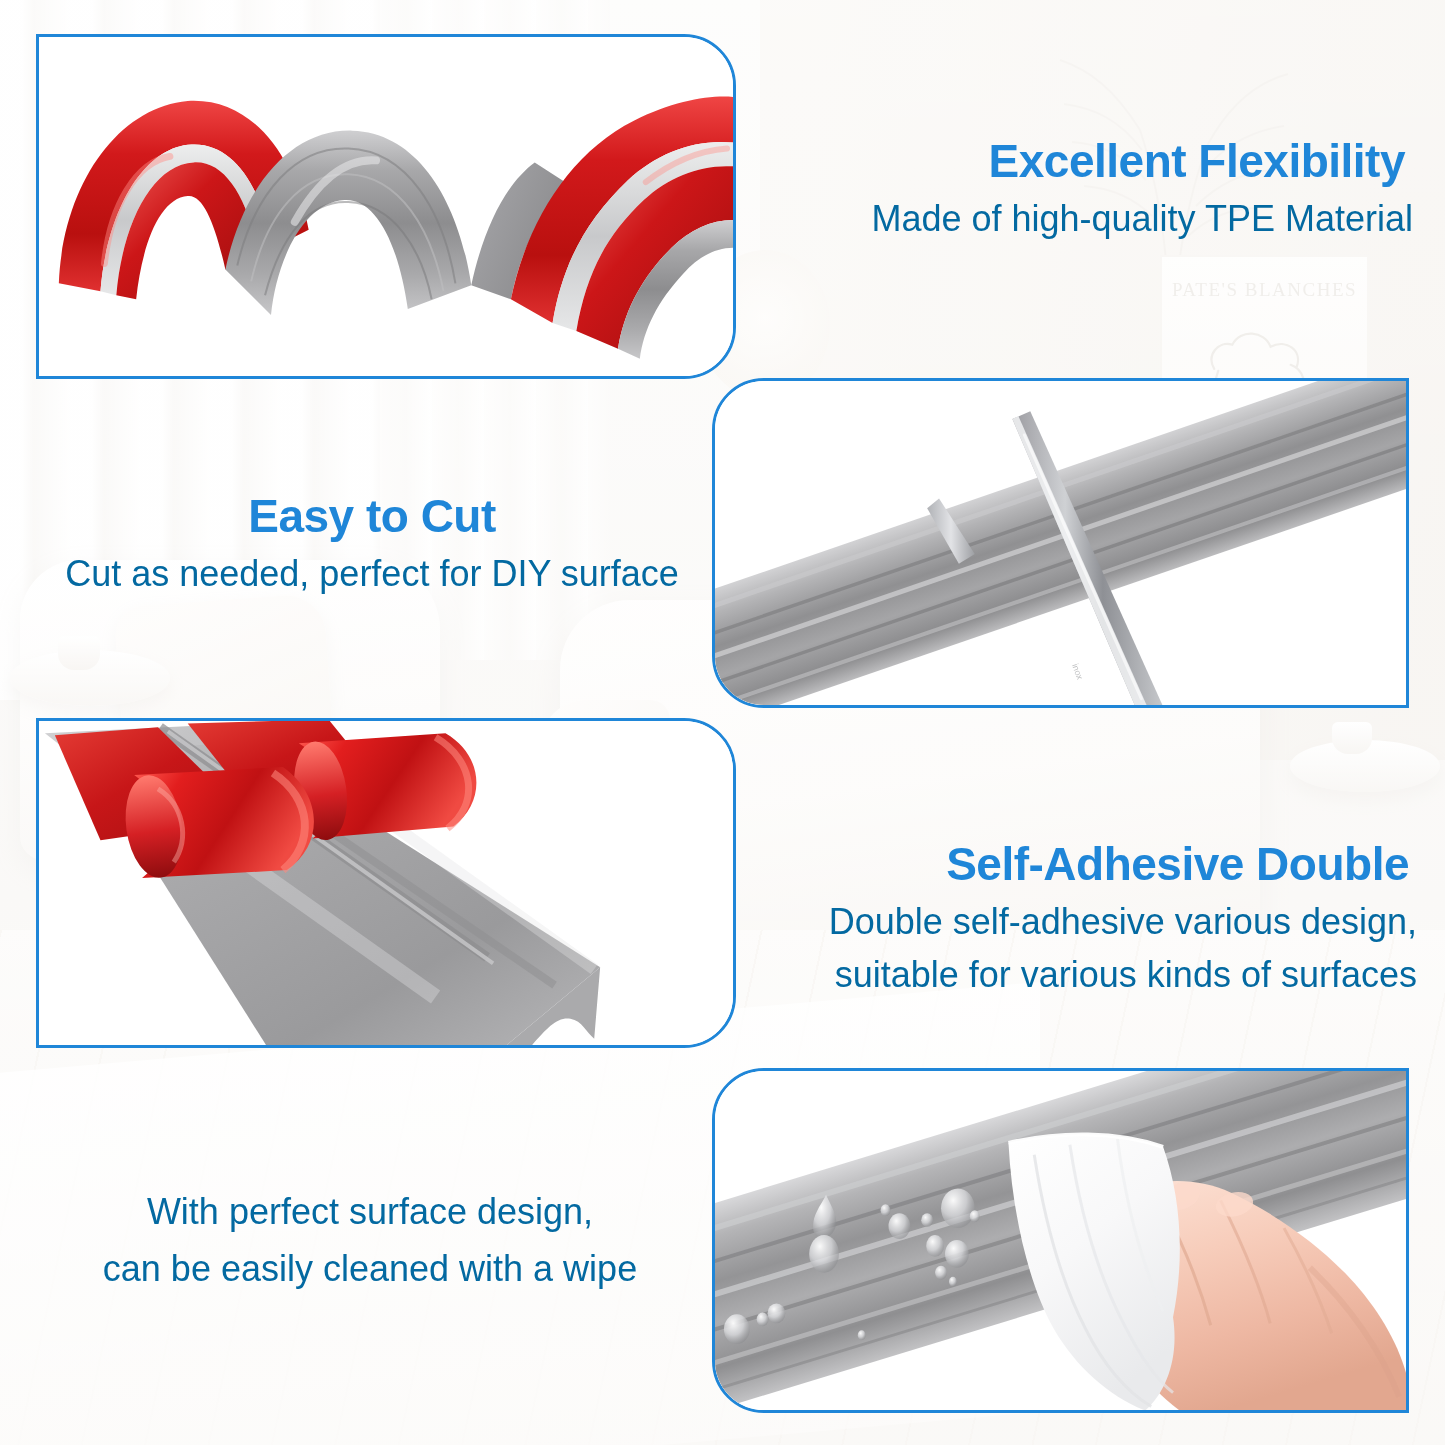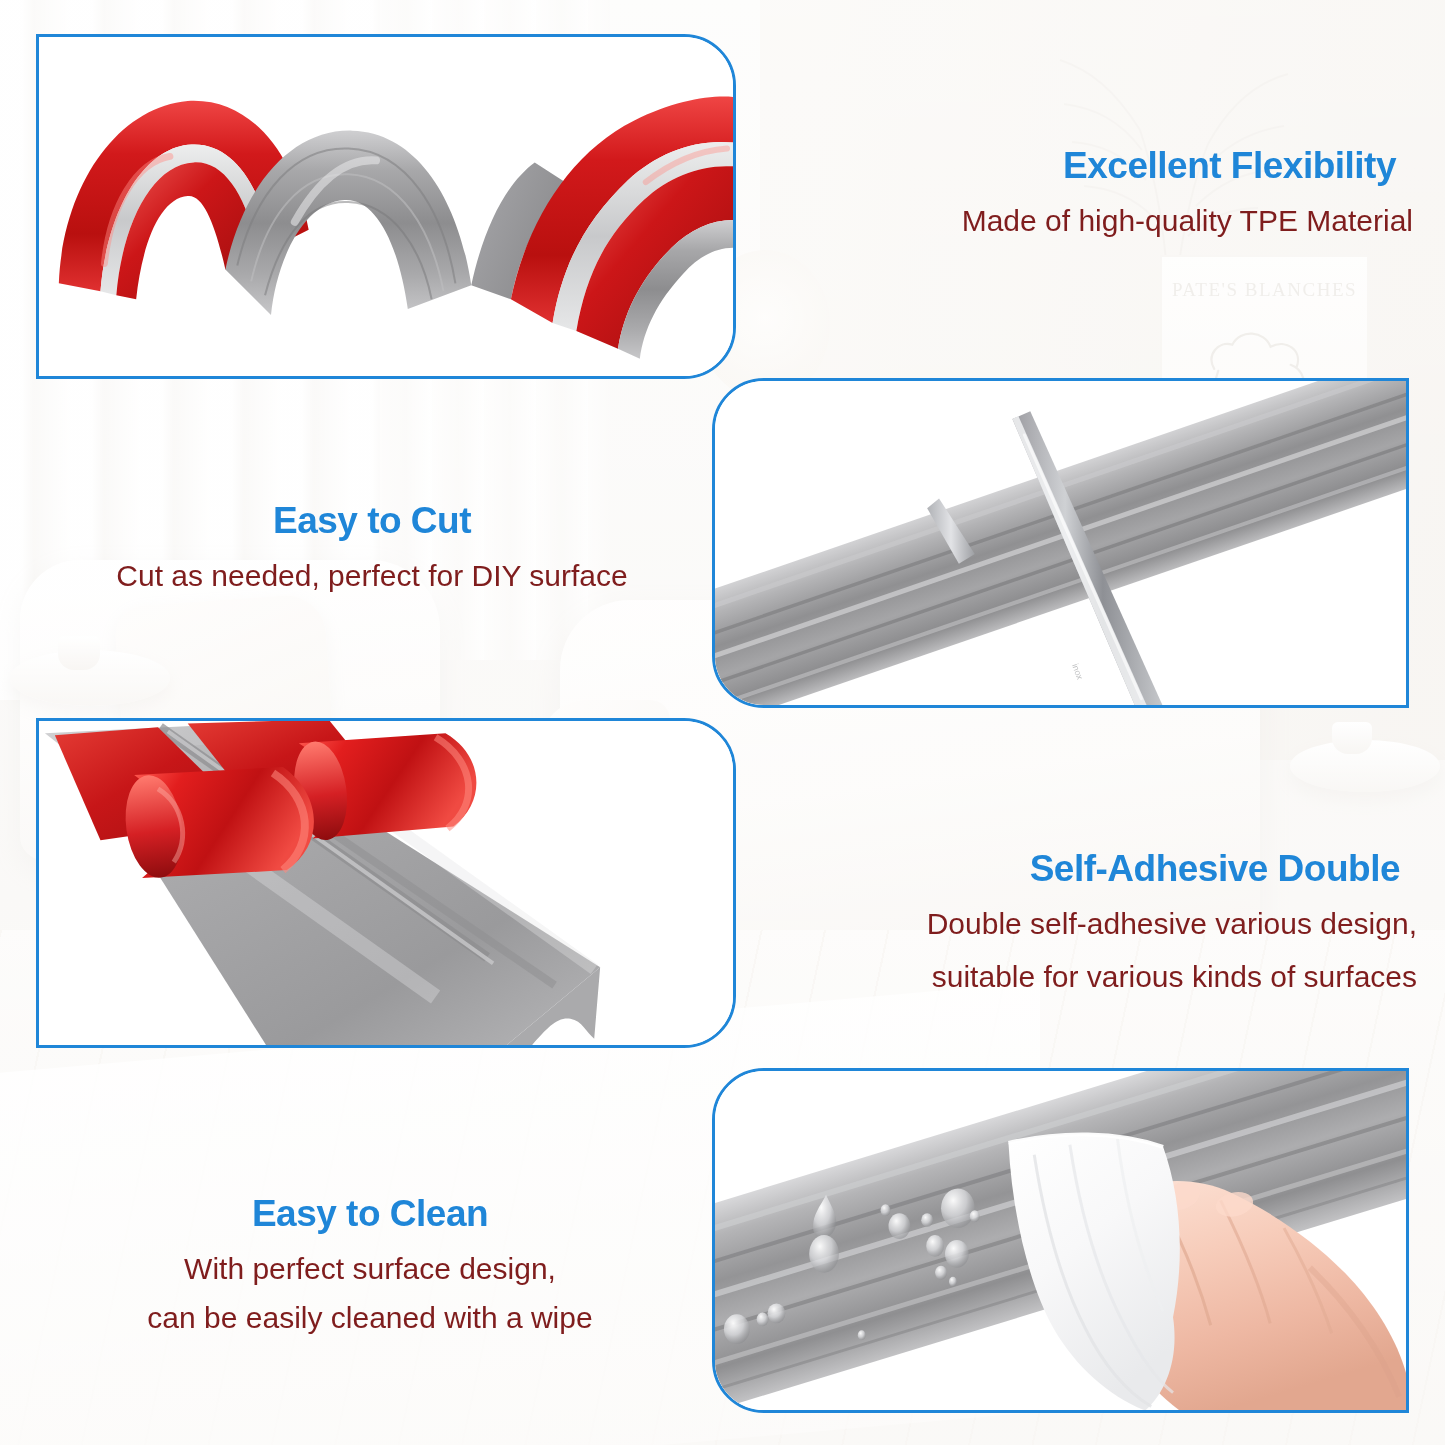--- a/index.html
+++ b/index.html
@@ -199,29 +199,29 @@
   #panel-stick { left: 36px;  top: 718px;  width: 700px;  height: 330px;
                  border-radius: 0 52px 52px 0; }
   #panel-clean { left: 712px; top: 1068px; width: 697px;  height: 345px;
                  border-radius: 52px 0 0 52px; }
 
   
   .textblock { position: absolute; }
   .feature-title {
     color: #1f86d8;
     font-weight: bold;
-    font-size: 37px;
+    font-size: 46px;
     line-height: 1.02;
     letter-spacing: -0.5px;
     white-space: nowrap;
-    margin: 17px;
+    margin: 8px;
   }
   .feature-desc {
-    color: #7f1d1d;
-    font-size: 30px;
+    color: #0369a1;
+    font-size: 36px;
     line-height: 1.24;
     margin: 12px 0 0 0;
     white-space: nowrap;
   }
   .align-right { text-align: right; }
   .align-center{ text-align: center; }
 
   #text-flex  { right: 32px; top: 130px; }
   #text-cut   { left: 36px;  top: 485px; width: 672px; }
   #text-stick { right: 28px; top: 833px; }
@@ -574,22 +574,21 @@
   </div>
 
   <div class="textblock align-center" id="text-cut">
     <p class="feature-title">Easy to Cut</p>
     <p class="feature-desc">Cut as needed, perfect for DIY surface</p>
   </div>
 
   <div class="textblock align-right" id="text-stick">
     <p class="feature-title">Self-Adhesive Double</p>
     <p class="feature-desc">Double self-adhesive various design,</p>
-    <p class="feature-desc" style="margin-top:16px;">suitable for various kinds of surfaces</p>
+    <p class="feature-desc" style="margin-top:8px;">suitable for various kinds of surfaces</p>
   </div>
 
   <div class="textblock align-center" id="text-clean">
-    <p class="feature-title">Easy to Clean</p>
     <p class="feature-desc">With perfect surface design,</p>
     <p class="feature-desc" style="">can be easily cleaned with a wipe</p>
   </div>
 
 </div>
 
 </body></html>

